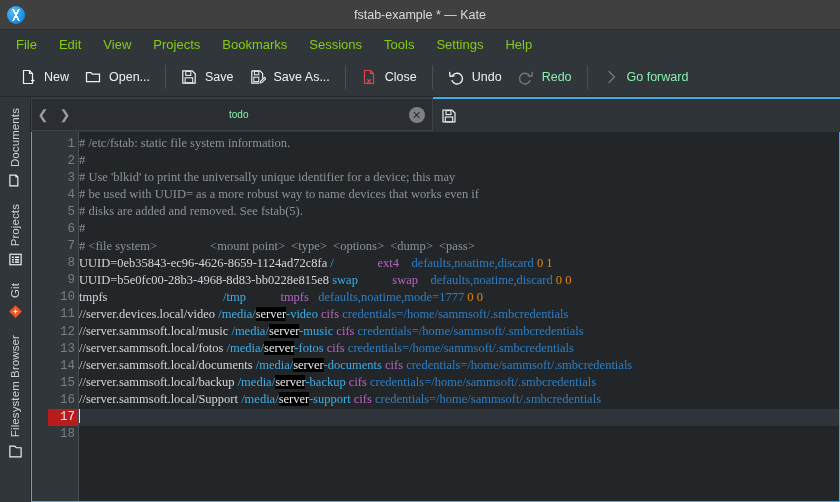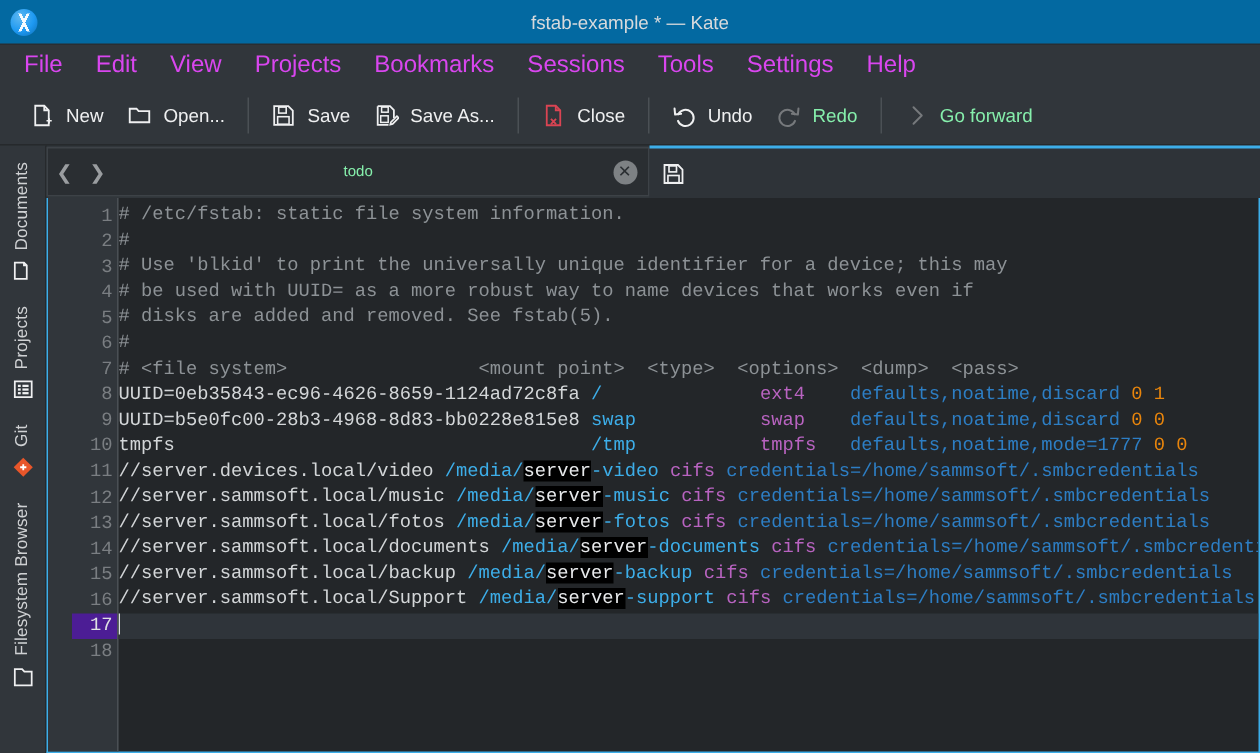--- a/index.html
+++ b/index.html
@@ -7,21 +7,21 @@
     width: 840px; height: 502px;
     overflow: hidden;
     background: #232629;
     font-family: "Liberation Sans", sans-serif;
     color: #eff0f1;
   }
 
   
   #titlebar {
     height: 30px;
-    background: #0369a1;
+    background: #404040;
     display: flex;
     align-items: center;
     position: relative;
     border-bottom: 1px solid #2a2e32;
   }
   #app-icon {
     width: 18px; height: 18px;
     margin-left: 7px;
     border-radius: 50%;
     background: radial-gradient(circle at 35% 30%, #5fb8f0 0%, #1d99f3 55%, #0f6fb5 100%);
@@ -49,22 +49,22 @@
 
   
   #menubar {
     height: 28px;
     background: #31363b;
     display: flex;
     align-items: center;
     padding-left: 5px;
   }
   .menu-item {
-    font-size: 16px;
-    color: #d946ef;
+    font-size: 13px;
+    color: #84cc16;
     padding: 4px 11px;
     border-radius: 2px;
     white-space: nowrap;
   }
 
   
   #toolbar {
     height: 39px;
     background: #31363b;
     display: flex;
@@ -221,33 +221,33 @@
     height: 17.1px;
     display: flex;
     align-items: center;
     justify-content: flex-end;
     font-family: "Liberation Mono", monospace;
     font-size: 12.5px;
     color: #7a7e82;
     padding-right: 3px;
     position: relative;
   }
-  .gline.current { color: #dfe1e3; background: #4c1d95; margin-left: 16px; }
+  .gline.current { color: #dfe1e3; background: #b91c1c; margin-left: 16px; }
 
   #code {
     flex: 1;
     padding-top: 3px;
     overflow: hidden;
     position: relative;
     min-width: 0;
   }
   .cline {
     height: 17.1px;
     line-height: 17.1px;
-    font-family: Liberation Mono, monospace;
+    font-family: Liberation Serif, serif;
     font-size: 12.5px;
     white-space: pre;
     padding-left: 0;
     color: #cfd2d4;
   }
   .cline.current { background: #2f343a; }
 
   .tk-comment { color: #8d9296; }
   .tk-plain   { color: #d3d6d8; }
   .tk-path    { color: #3daee9; }

